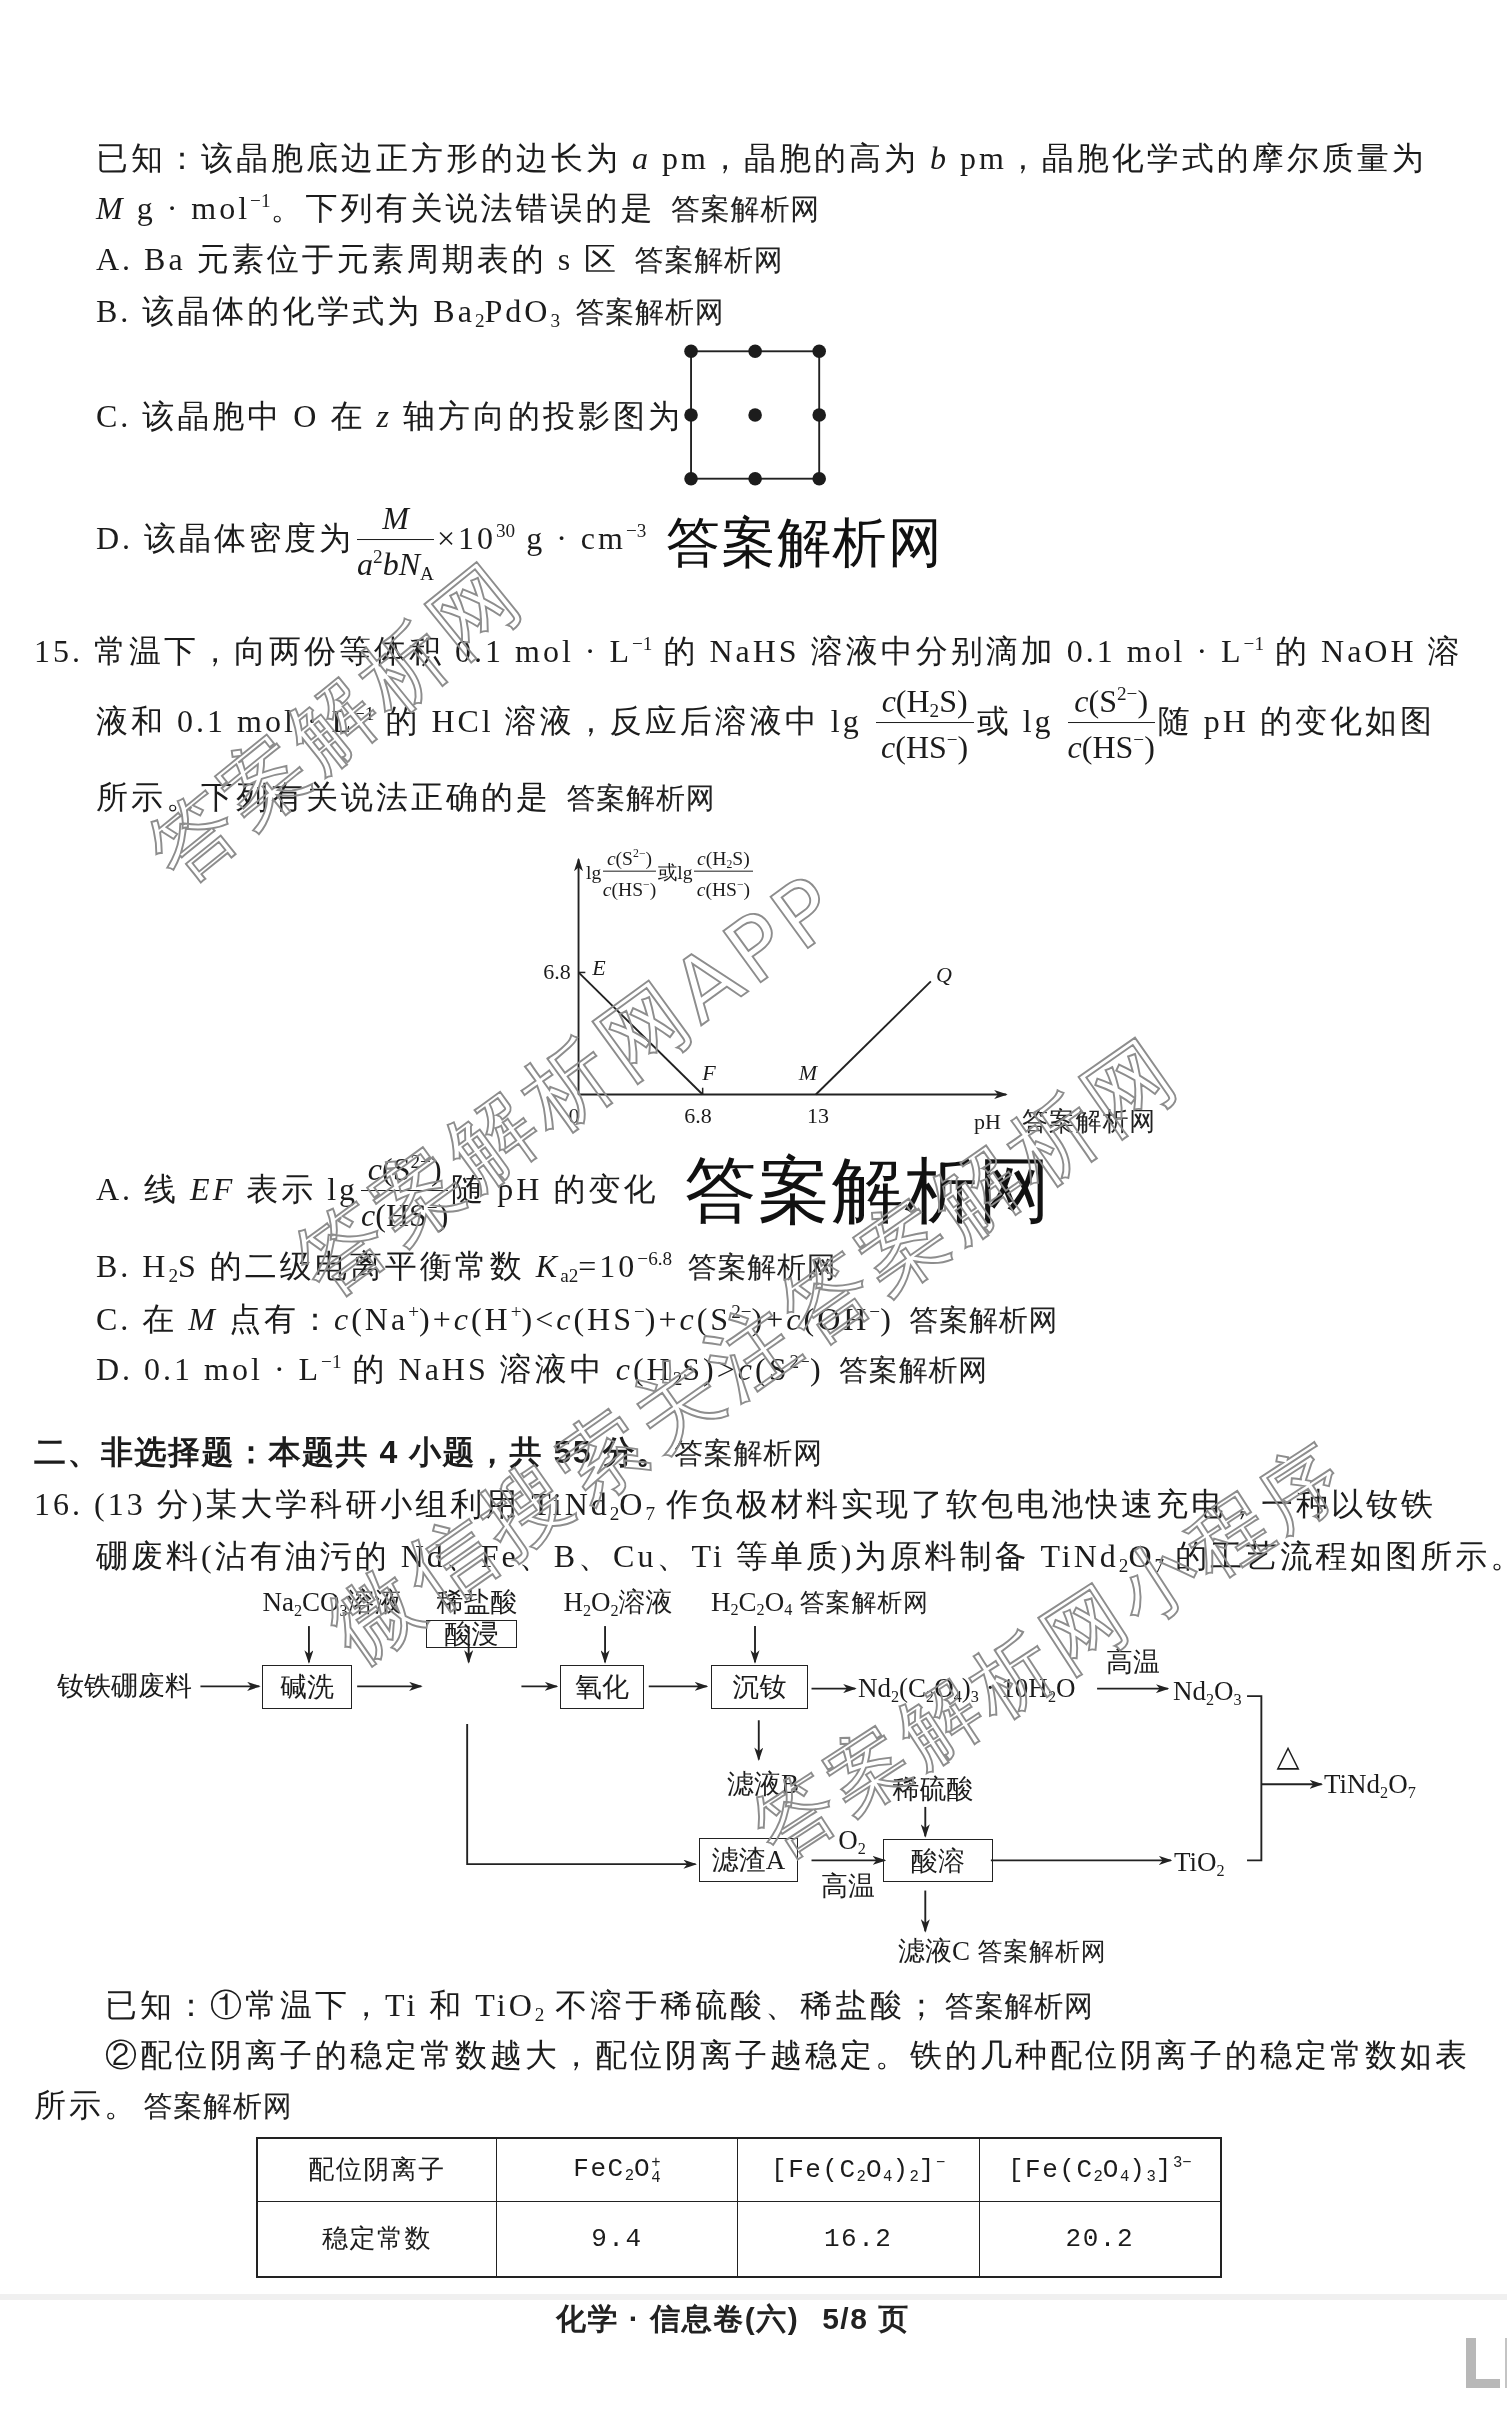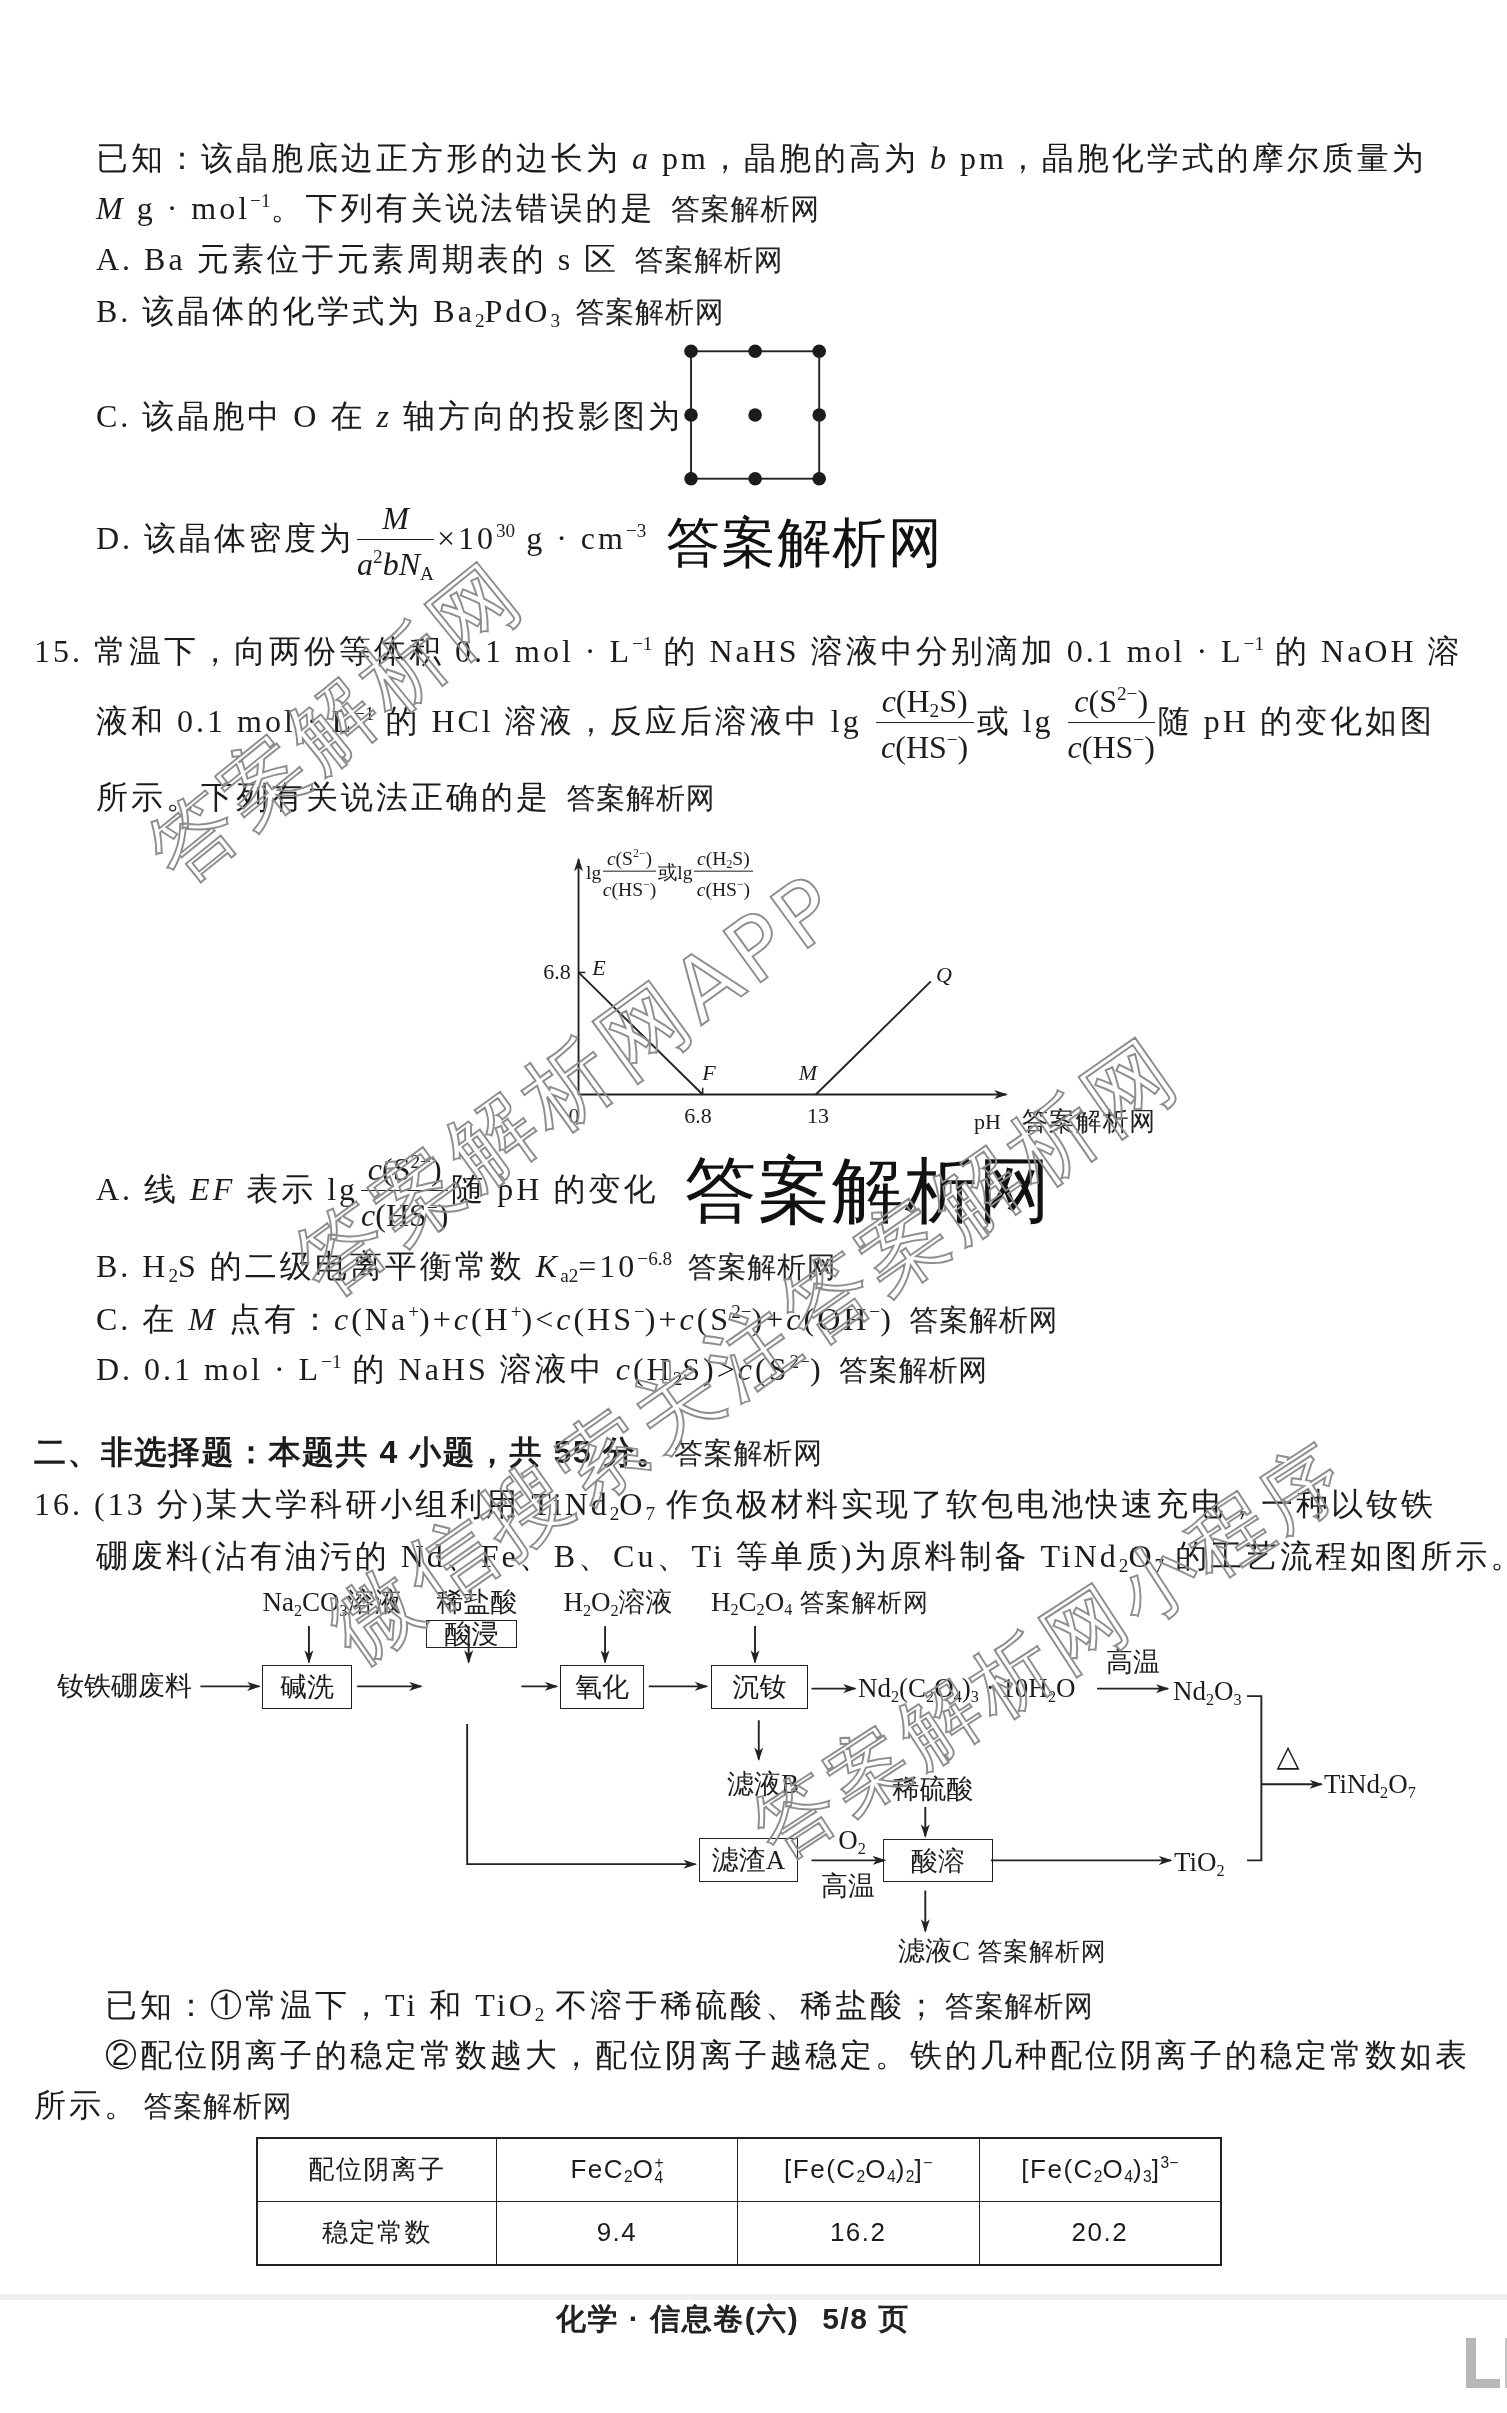--- a/index.html
+++ b/index.html
@@ -27,23 +27,23 @@
 .ch .r-wm{font-size:26px;margin-left:0}
 .ylab{position:absolute;left:586px;top:874px;transform:translateY(-50%);font-family:"Liberation Serif","DejaVu Serif",serif;font-size:19.6px;line-height:22.6px;white-space:nowrap}
 .ylab .r-frac{margin:0 1.5px}
 .ylab .r-num{border-bottom-width:1.1px;padding:0 3px 0.8px}
 
 .fc{position:absolute;font-family:"Liberation Serif","DejaVu Serif",serif;font-size:27px;line-height:30px;white-space:nowrap;transform:translate(-50%,-50%)}
 .fcl{transform:translateY(-50%)}
 .fc .r-wm{font-size:25px;margin-left:7.5px}
 .box{position:absolute;border:1.9px solid #222;display:flex;align-items:center;justify-content:center;font-size:27px;font-family:"Liberation Serif","DejaVu Serif",serif;background:transparent}
 
-.tbl{position:absolute;left:256px;top:2137px;width:966px;height:124px;border-collapse:collapse;border:2.3px solid #222;font-size:26px;font-family:Liberation Sans, sans-serif}
+.tbl{position:absolute;left:256px;top:2137px;width:966px;height:124px;border-collapse:collapse;border:2.3px solid #222;font-size:26px;font-family:Liberation Mono, monospace}
 .tbl td{border:1.5px solid #222;text-align:center;vertical-align:middle;letter-spacing:1.5px}
-.tbl tr.r1{height:63px}.tbl tr.r2{height:64px}
+.tbl tr.r1{height:63px}.tbl tr.r2{height:76px}
 
 .footer{position:absolute;left:556px;top:2319px;transform:translateY(-50%);font-family:"Liberation Sans","DejaVu Sans",sans-serif;font-weight:bold;font-size:30px;white-space:nowrap;letter-spacing:1.5px;color:#222}
 .footer .pg{margin-left:23px}
 .band{position:absolute;left:0;top:2294px;width:1507px;height:6px;background:#e6e6e6;opacity:.6}
 .cm1{position:absolute;left:1466px;top:2338px;width:9.8px;height:50px;background:#b8b8b8}
 .cm2{position:absolute;left:1466px;top:2379px;width:34px;height:9px;background:#b8b8b8}
 .cm3{position:absolute;left:1505px;top:2338px;width:2.3px;height:50px;background:#c4c4c4}
 </style>
 </head>
 <body>

